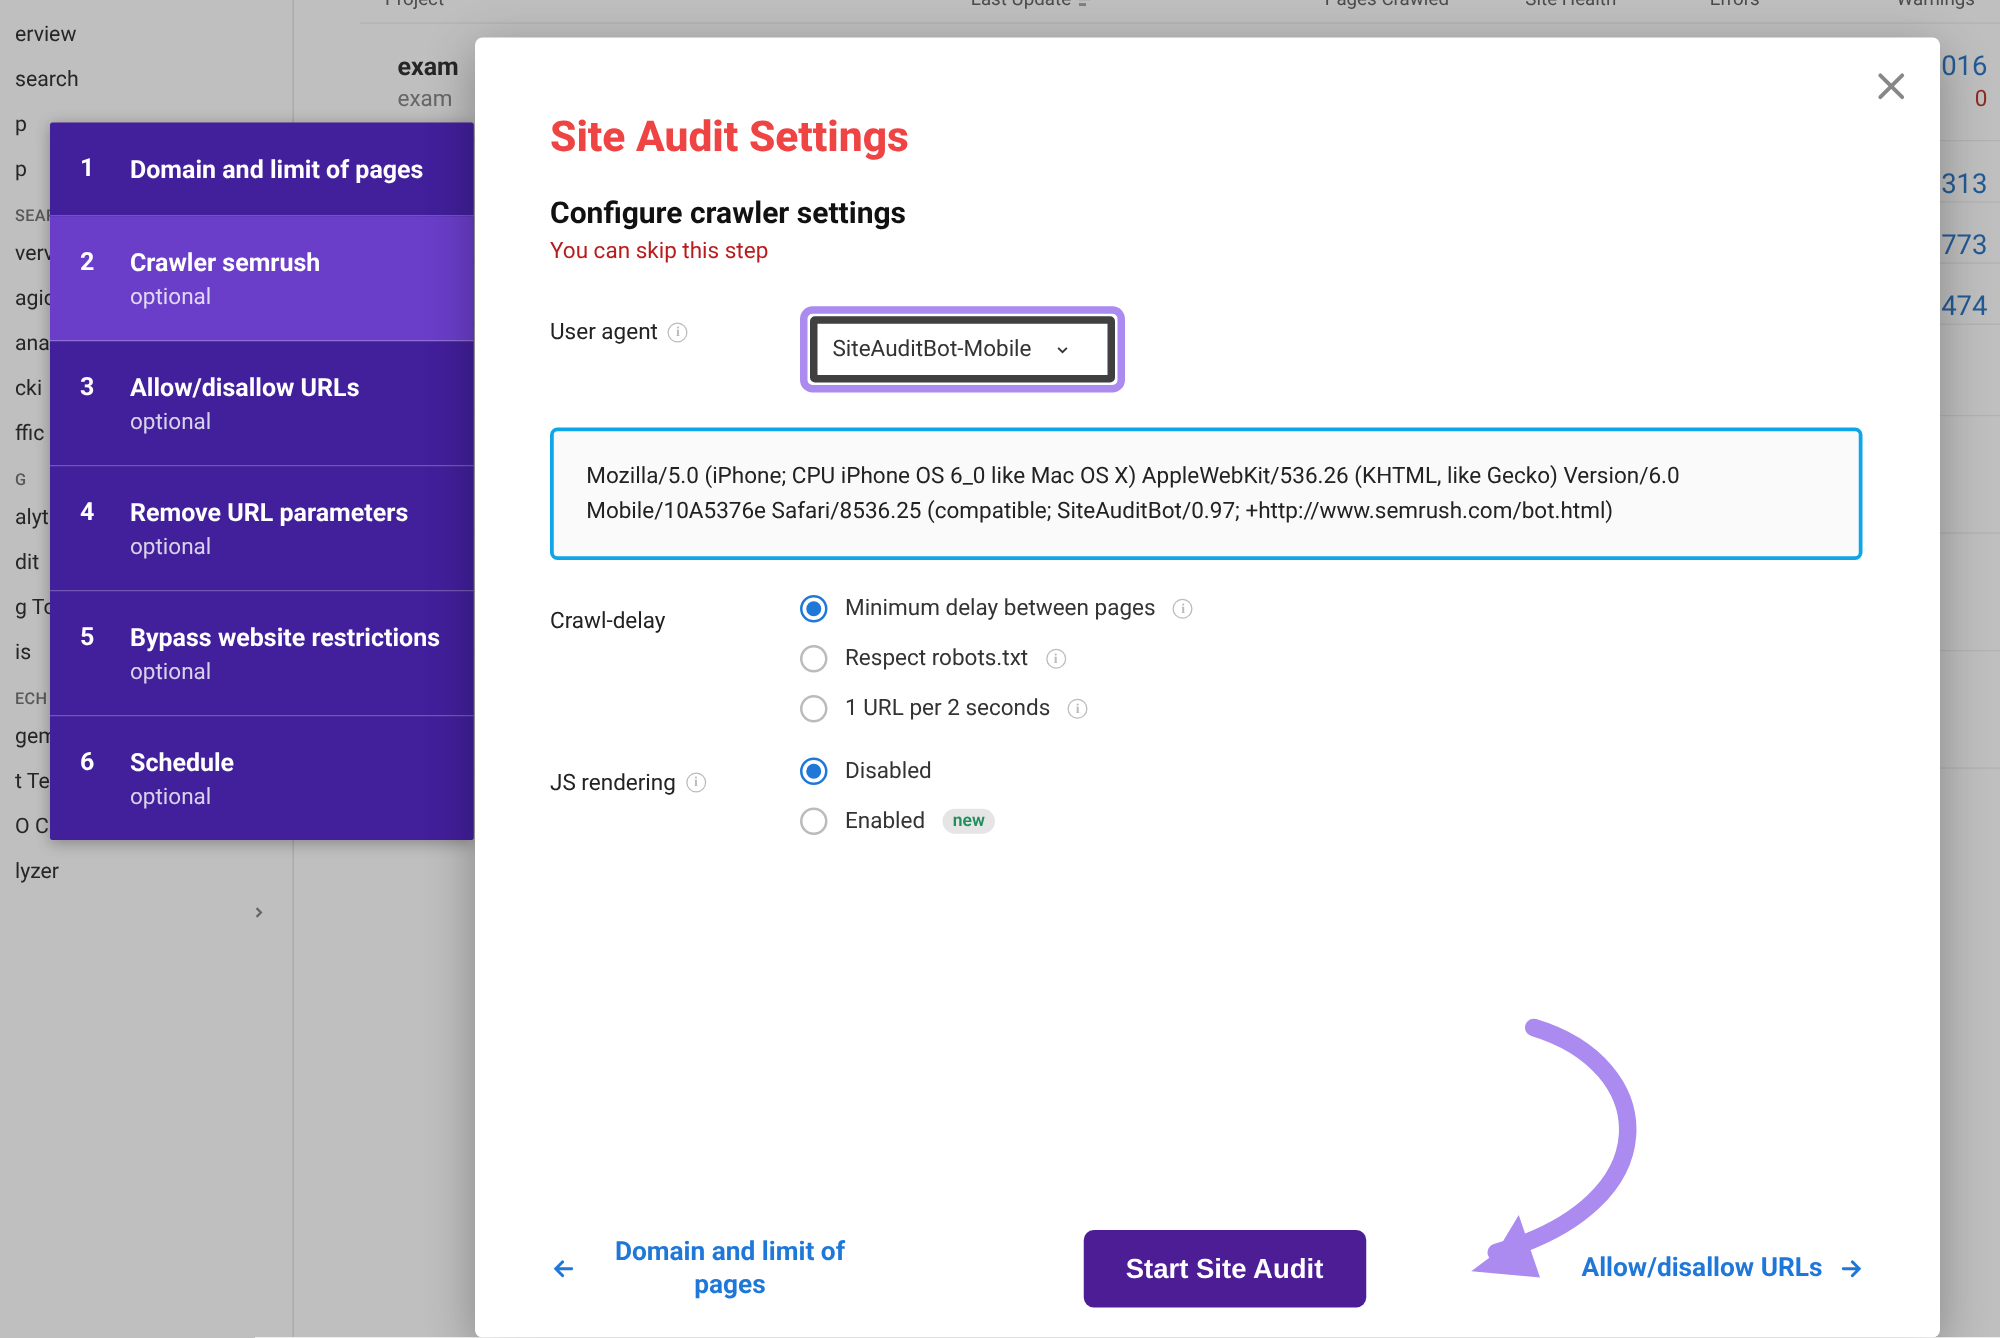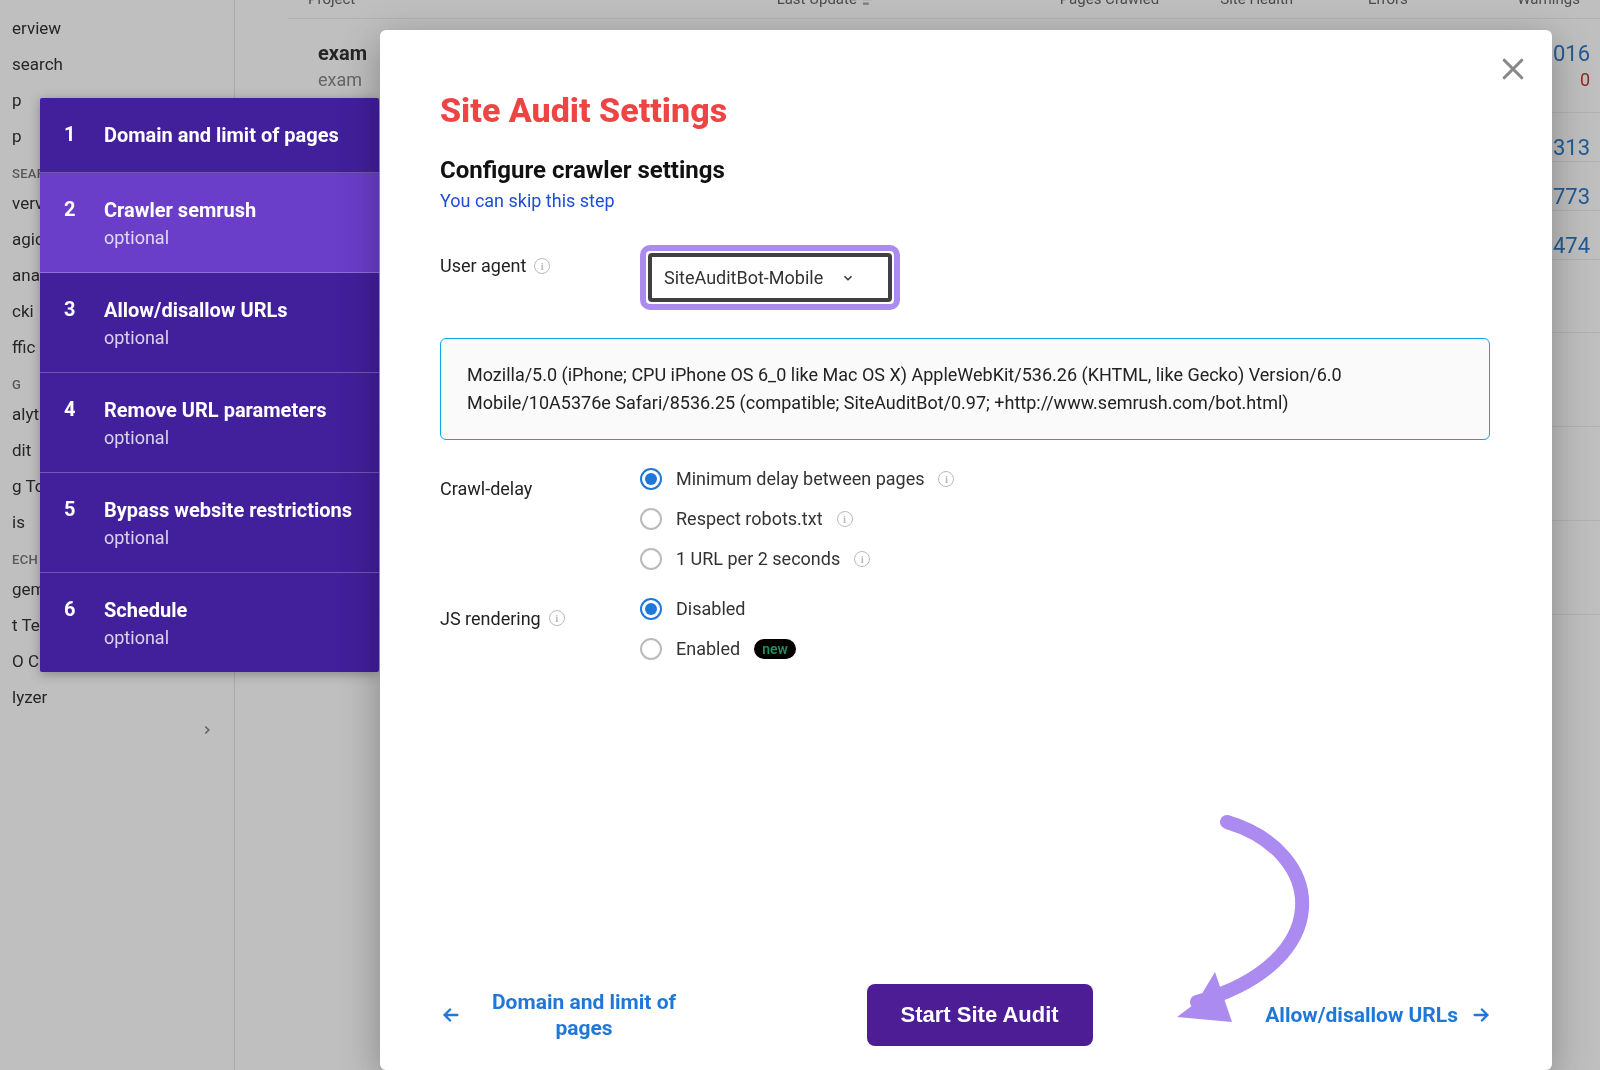--- a/index.html
+++ b/index.html
@@ -38,40 +38,40 @@
 .step-num { font-size: 20px; font-weight: 700; min-width: 16px; }
 .step-body { display: flex; flex-direction: column; gap: 4px; }
 .step-title { font-size: 20px; font-weight: 700; line-height: 1.3; }
 .step-opt { font-size: 18px; color: rgba(255,255,255,0.8); font-weight: 400; }
 
 
 .modal { position: absolute; left: 380px; top: 30px; width: 1172px; height: 1040px; background: #fff; border-radius: 6px; box-shadow: 0 10px 40px rgba(0,0,0,.3); z-index: 10; padding: 60px 60px 40px; }
 .modal-close { position: absolute; right: 24px; top: 24px; width: 30px; height: 30px; cursor: pointer; color: #888; }
 .modal h1 { font-size: 34px; font-weight: 800; margin-bottom: 26px; color: #ef4444; }
 .modal h2 { font-size: 24px; font-weight: 700; margin-bottom: 6px; color: #111; }
-.modal .skip { font-size: 18px; color: #1d4ed8; margin-bottom: 34px; }
+.modal .skip { font-size: 18px; color: #b91c1c; margin-bottom: 34px; }
 
 .form-row { display: flex; align-items: flex-start; margin-bottom: 28px; }
 .form-label { width: 200px; display: flex; align-items: center; gap: 8px; font-size: 18px; color: #222; padding-top: 10px; }
 .form-content { flex: 1; }
 
 .info-icon { display: inline-flex; width: 16px; height: 16px; border: 1.5px solid #bbb; border-radius: 50%; align-items: center; justify-content: center; font-size: 11px; font-weight: 700; color: #bbb; font-style: normal; font-family: serif; }
 
-.select-wrap { display: inline-flex; align-items: center; border: 4px solid #404040; border-radius: 4px; padding: 10px 12px; gap: 18px; font-size: 18px; min-width: 244px; }
+.select-wrap { display: inline-flex; align-items: center; border: 6px solid #404040; border-radius: 4px; padding: 10px 12px; gap: 18px; font-size: 18px; min-width: 244px; }
 .select-outline { border: 6px solid #ab8bf0; border-radius: 10px; display: inline-block; padding: 2px; }
 
-.ua-box { border: 1px solid #0ea5e9; background: #fafafb; border-radius: 6px; padding: 22px 26px; font-size: 18px; color: #222; line-height: 1.55; width: 1050px; }
+.ua-box { border: 3px solid #0ea5e9; background: #fafafb; border-radius: 6px; padding: 22px 26px; font-size: 18px; color: #222; line-height: 1.55; width: 1050px; }
 
 .radio-col { display: flex; flex-direction: column; gap: 18px; }
 .radio-item { display: flex; align-items: center; gap: 14px; font-size: 18px; cursor: pointer; }
 .radio { width: 22px; height: 22px; border: 2px solid #bbb; border-radius: 50%; display: inline-flex; align-items: center; justify-content: center; }
 .radio.checked { border-color: #1f78d8; }
 .radio.checked::after { content: ''; width: 12px; height: 12px; background: #1f78d8; border-radius: 50%; }
 
-.new-badge { background: #000000; color: #1f8d5c; font-size: 14px; padding: 2px 8px; border-radius: 10px; font-weight: 600; }
+.new-badge { background: #e5e5e5; color: #1f8d5c; font-size: 14px; padding: 2px 8px; border-radius: 10px; font-weight: 600; }
 
 
 .modal-footer { position: absolute; left: 60px; right: 60px; bottom: 24px; }
 .email-row { display: flex; justify-content: center; align-items: center; gap: 12px; font-size: 19px; margin-bottom: 30px; }
 .checkbox { width: 20px; height: 20px; background: #1f78d8; border-radius: 4px; display: inline-flex; align-items: center; justify-content: center; color: #fff; font-size: 14px; }
 .nav-row { display: flex; align-items: center; justify-content: space-between; }
 .nav-btn { display: flex; align-items: center; gap: 12px; font-size: 21px; font-weight: 700; color: #1f78d8; cursor: pointer; }
 .nav-prev-text { max-width: 220px; text-align: center; line-height: 1.25; }
 .start-btn { background: #4c1d95; color: #fff; font-size: 22px; font-weight: 700; padding: 18px 34px; border-radius: 8px; cursor: pointer; border: none; }
 

